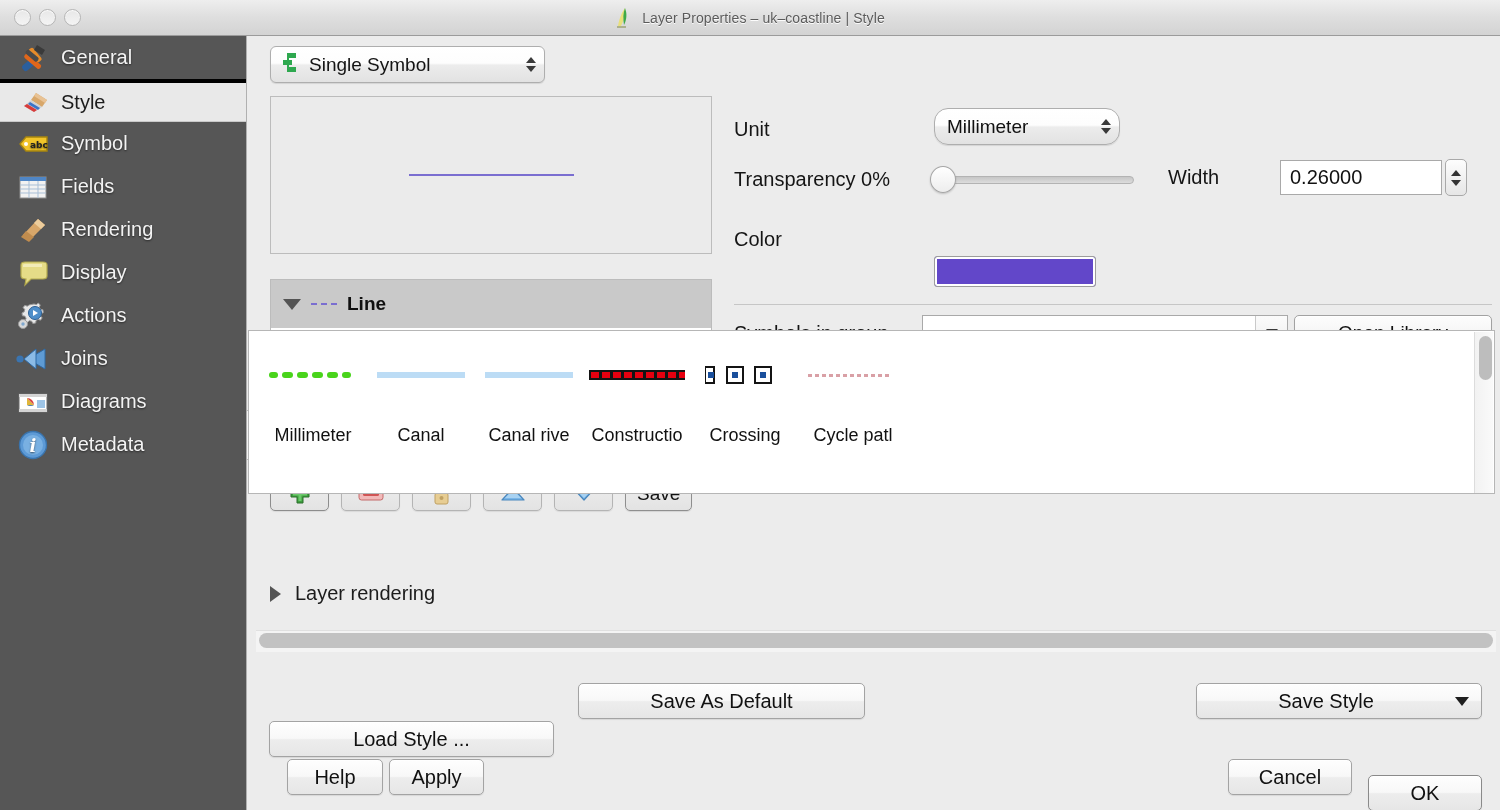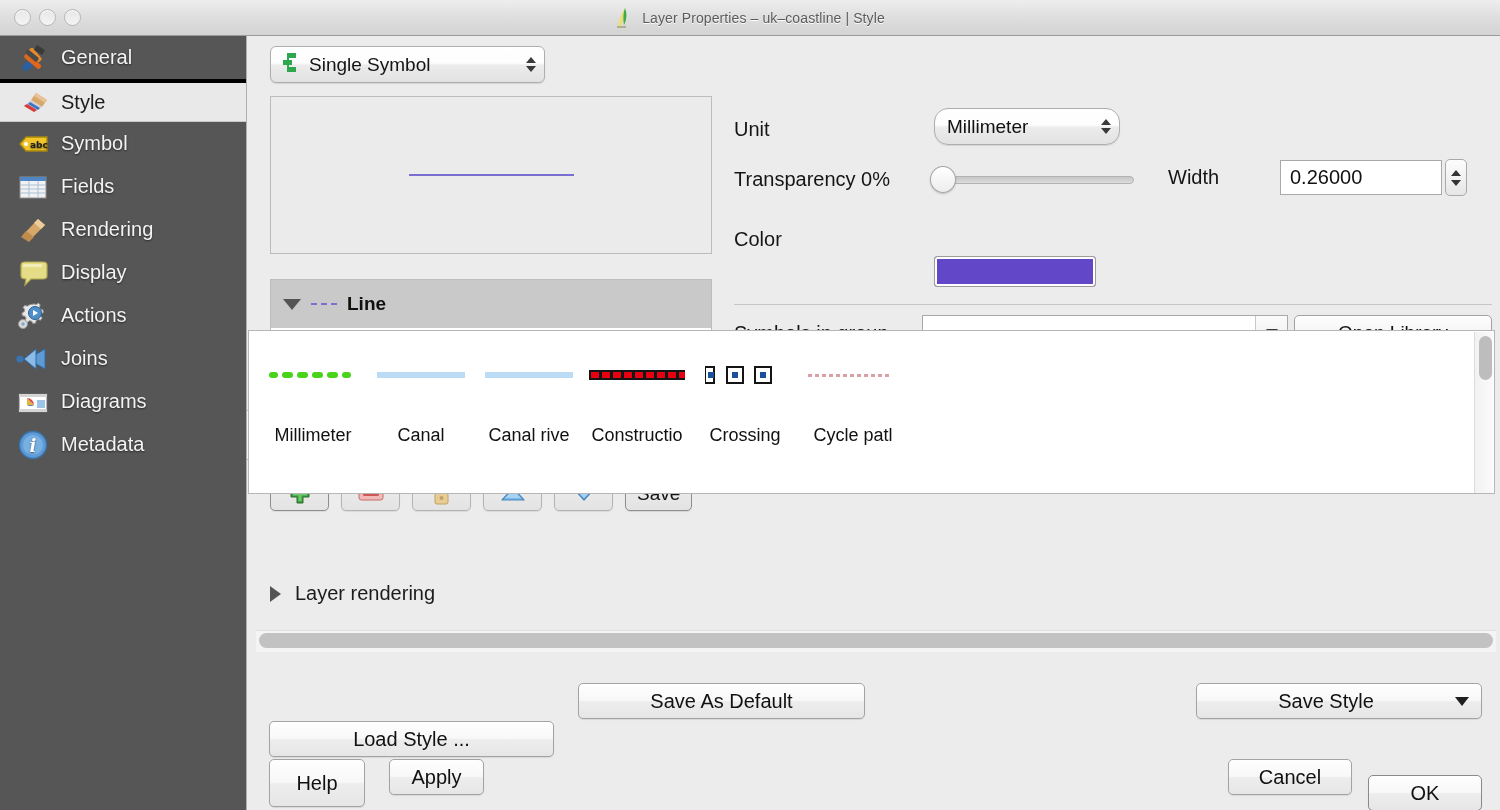--- a/index.html
+++ b/index.html
@@ -255,21 +255,21 @@
   }
   .btn.default { border-color: #8a8a8a; margin-top: 16px; }
 
   .b-load   { left: 269px; top: 683px; width: 285px; height: 36px; margin-top: 38px; }
   .b-savdef { left: 578px; top: 683px; width: 287px; height: 36px; }
   .b-restore{ left: 888px; top: 683px; width: 287px; height: 36px; }
   .b-savsty { left: 1196px; top: 683px; width: 286px; height: 36px; position: absolute; }
   .b-savsty .lbl { flex: 1; text-align: center; }
   .b-savsty .adv-tri { margin-right: 12px; }
 
-  .b-help  { left: 269px; top: 759px; width: 96px;  height: 48px; }
+  .b-help  { left: 287px; top: 759px; width: 96px;  height: 36px; }
   .b-apply { left: 389px; top: 759px; width: 95px; height: 36px; }
   .b-cancel{ left: 1228px; top: 759px; width: 124px; height: 36px; }
   .b-ok    { left: 1368px; top: 759px; width: 114px; height: 36px; }
 </style>
 </head>
 <body>
 
 <div id="app">
 
   <div class="titlebar">

